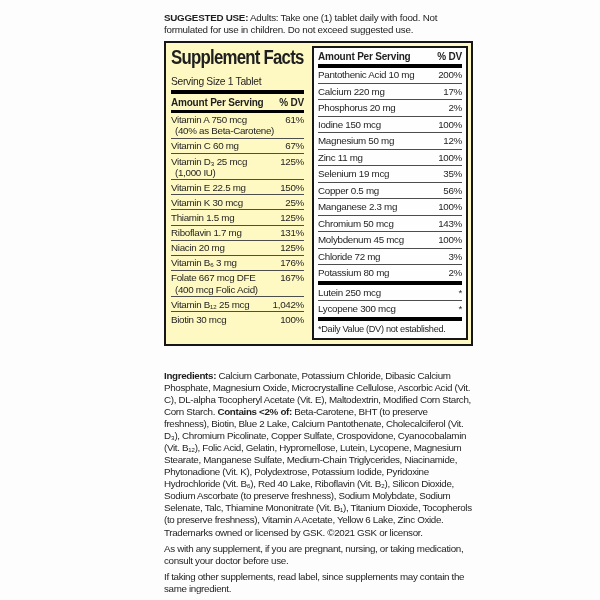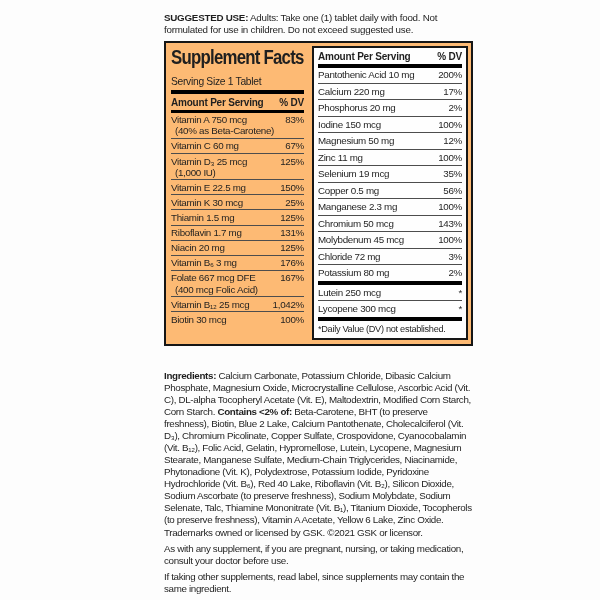--- a/index.html
+++ b/index.html
@@ -10,21 +10,21 @@
     color:#1f1f1f;
     -webkit-font-smoothing:antialiased;
   }
   .sheet{position:absolute;left:164px;top:12px;width:309px;}
 
   
   .sugg{font-size:9.8px;line-height:12px;letter-spacing:-0.25px;margin:0;}
   .b{font-weight:700;}
 
   
-  .panel{display:flex;border:2px solid #161616;margin-top:5px;background:#fdba74;}
+  .panel{display:flex;border:2px solid #161616;margin-top:5px;background:#fef9c3;}
   .left-col{width:143px;box-sizing:border-box;padding:2px 5px 2px 5px;display:flex;flex-direction:column;}
   .right-col{flex:1;margin:3px 3px 4px 3px;border:2px solid #161616;box-sizing:border-box;
              padding:0 4px 2px 4px;display:flex;flex-direction:column;background:#fefefe;}
 
   .sf-title{font-size:20px;font-weight:700;letter-spacing:-0.9px;white-space:nowrap;
             transform:scaleX(0.84);transform-origin:left center;margin:1px 0 0 0;}
   .serving{font-size:10.3px;letter-spacing:-0.3px;margin:7px 0 3px 0;}
   .bar{height:4px;background:#000;flex:none;}
   .bar.mid{height:3px;}
   .hdr{display:flex;justify-content:space-between;font-weight:700;font-size:10px;
@@ -58,21 +58,21 @@
       <div class="serving">Serving Size 1 Tablet</div>
       <div class="bar"></div>
       <div class="hdr">
         <span>Amount Per Serving</span>
         <span>% DV</span>
       </div>
       <div class="bar mid"></div>
       <div class="rows">
           <div class="row">
             <div class="nm">Vitamin A 750 mcg<div class="note">(40% as Beta-Carotene)</div></div>
-            <div class="dv">83%</div>
+            <div class="dv">61%</div>
           </div>
           <div class="row">
             <div class="nm">Vitamin C 60 mg</div>
             <div class="dv">67%</div>
           </div>
           <div class="row">
             <div class="nm">Vitamin D₃ 25 mcg<div class="note">(1,000 IU)</div></div>
             <div class="dv">125%</div>
           </div>
           <div class="row">

